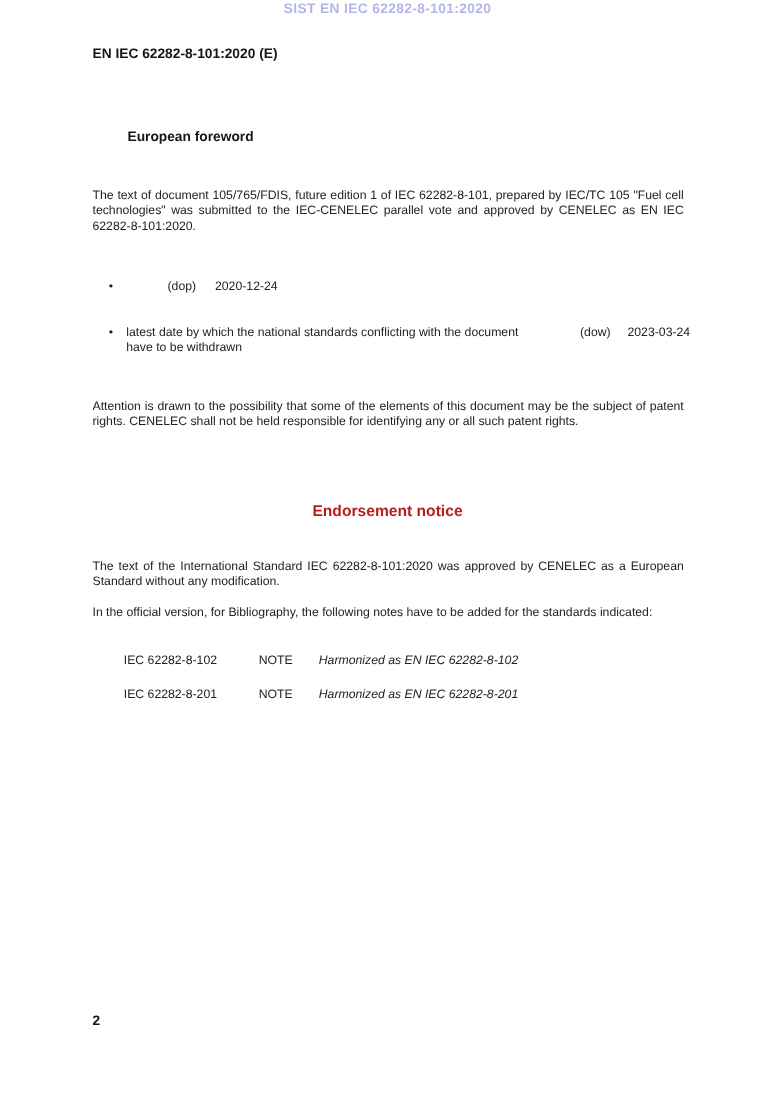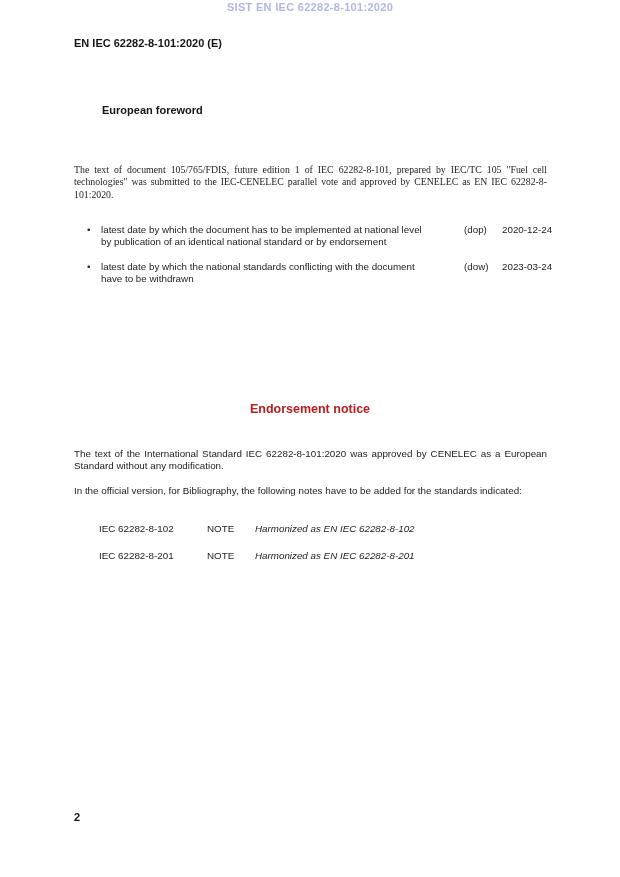--- a/index.html
+++ b/index.html
@@ -67,37 +67,37 @@
 <body>
 
 <div class="page">
 
   <div class="watermark">SIST EN IEC 62282-8-101:2020</div>
 
   <div class="doc-id">EN IEC 62282-8-101:2020 (E)</div>
 
   <div class="h-left" style="top:104px;">European foreword</div>
 
-  <div class="body-text" style="top:164px;font-family:Liberation Serif, serif;">The text of document 105/765/FDIS, future edition 1 of IEC 62282-8-101, prepared by IEC/TC 105 "Fuel cell technologies" was submitted to the IEC-CENELEC parallel vote and approved by CENELEC as EN IEC 62282-8-101:2020.</div>
+  <div class="body-text" style="top:151px;">The text of document 105/765/FDIS, future edition 1 of IEC 62282-8-101, prepared by IEC/TC 105 "Fuel cell technologies" was submitted to the IEC-CENELEC parallel vote and approved by CENELEC as EN IEC 62282-8-101:2020.</div>
 
 
   <div class="date-row" style="top:224px;">
     <span class="bullet">•</span>
-    <span class="date-text">latest date by which the document has to be implemented at national level by publication of an identical national standard or by endorsement</span>
     <span class="date-abbr">(dop)</span>
     <span class="date-value">2020-12-24</span>
   </div>
 
   <div class="date-row" style="top:261px;">
     <span class="bullet">•</span>
     <span class="date-text">latest date by which the national standards conflicting with the document have to be withdrawn</span>
     <span class="date-abbr">(dow)</span>
     <span class="date-value">2023-03-24</span>
   </div>
 
+  <div class="body-text" style="top:320px;">Attention is drawn to the possibility that some of the elements of this document may be the subject of patent rights. CENELEC shall not be held responsible for identifying any or all such patent rights.</div>
 
   <div class="h-center" style="top:402px;">Endorsement notice</div>
 
   <div class="body-text" style="top:448px;">The text of the International Standard IEC 62282-8-101:2020 was approved by CENELEC as a European Standard without any modification.</div>
 
   <div class="body-text" style="top:485px;">In the official version, for Bibliography, the following notes have to be added for the standards indicated:</div>
 
   <div class="note-row" style="top:523px;">
     <span class="note-std">IEC 62282-8-102</span>
     <span class="note-label">NOTE</span>

